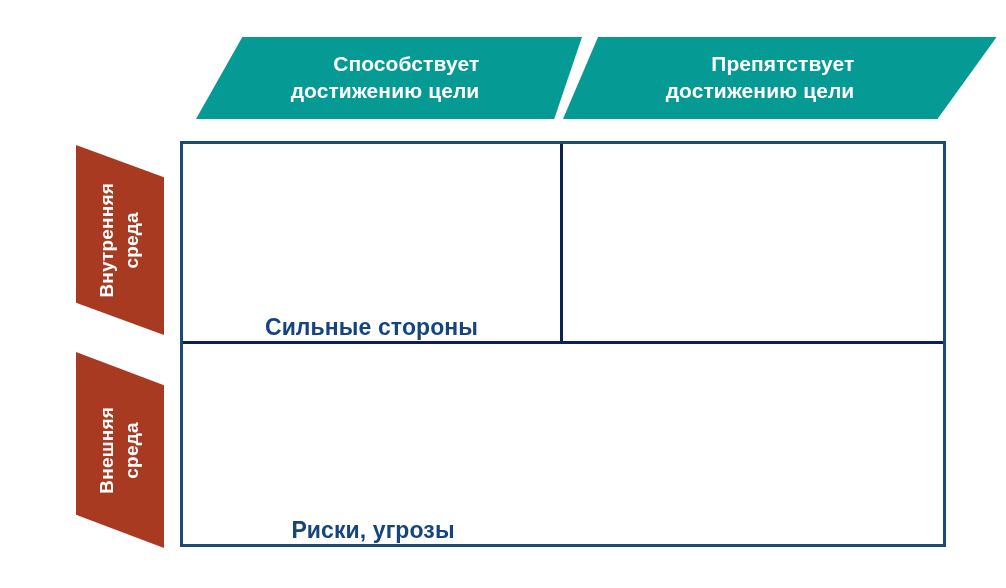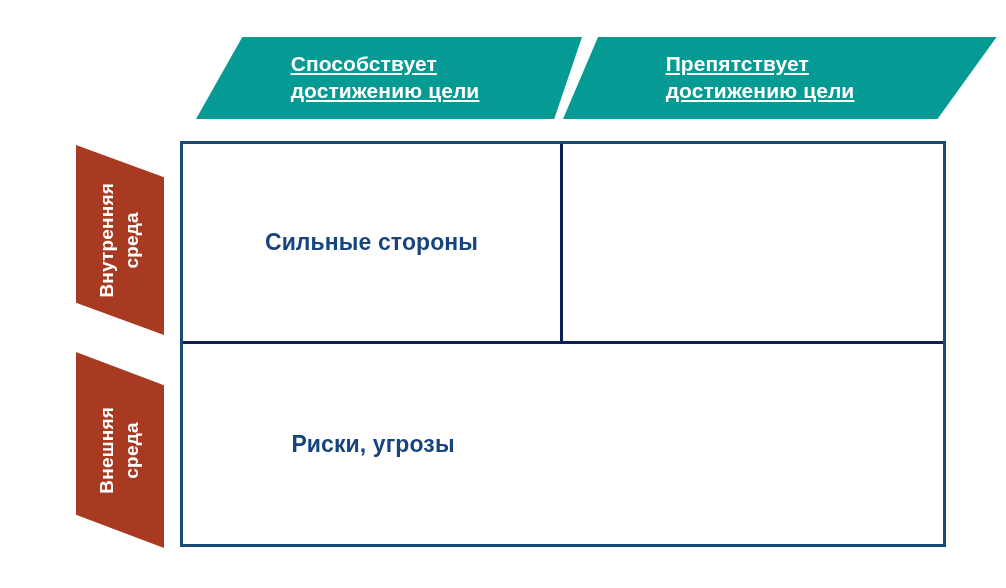--- a/index.html
+++ b/index.html
@@ -40,25 +40,24 @@
     left: 563px;
     width: 438px;
     -webkit-clip-path: polygon(8.0% 0%, 99.0% 0%, 85.5% 100%, 0% 100%);
             clip-path: polygon(8.0% 0%, 99.0% 0%, 85.5% 100%, 0% 100%);
   }
   .col-header-text {
     color: #ffffff;
     font-size: 21px;
     font-weight: bold;
     line-height: 1.28;
-    text-align: left;
+    text-align: right;
     letter-spacing: 0.1px;
     white-space: pre-line;
     transform: translateX(-4px);
-    text-decoration: underline;
   }
   #col-header-2 .col-header-text {
     transform: translateX(-22px);
   }
 
   
   .row-header {
     position: absolute;
     left: 76px;
     width: 88px;
@@ -108,21 +107,21 @@
     height: 50%;
     box-sizing: border-box;
   }
   #matrix-row-1 {
     border-bottom: 3px solid #0e1f56;
   }
   .matrix-cell {
     width: 50%;
     box-sizing: border-box;
     display: flex;
-    align-items: center;
+    align-items: flex-end;
     justify-content: center;
   }
   .matrix-cell.left-cell {
     border-right: 3px solid #0e1f56;
   }
   .cell-text {
     color: #15447e;
     font-size: 23px;
     font-weight: bold;
     text-align: center;

